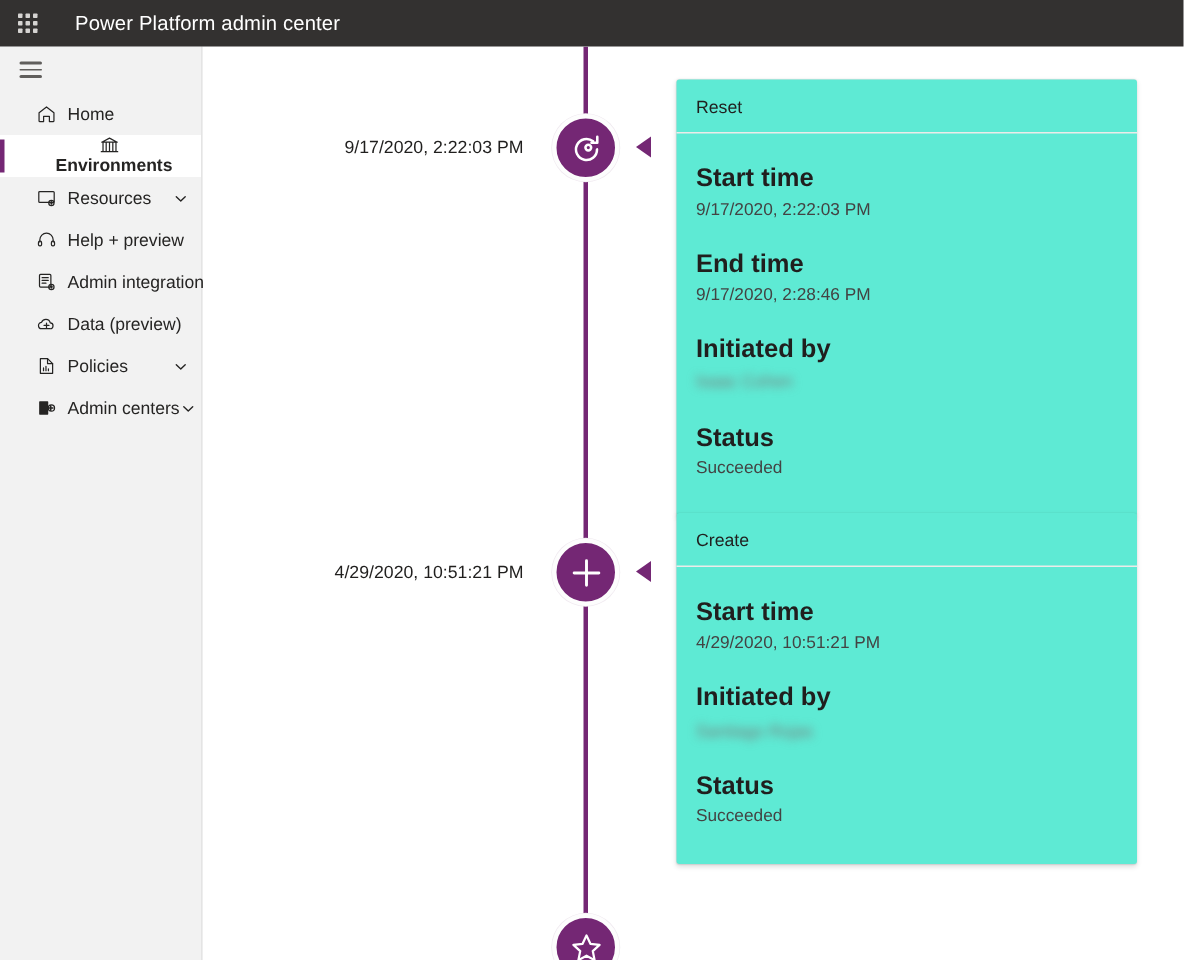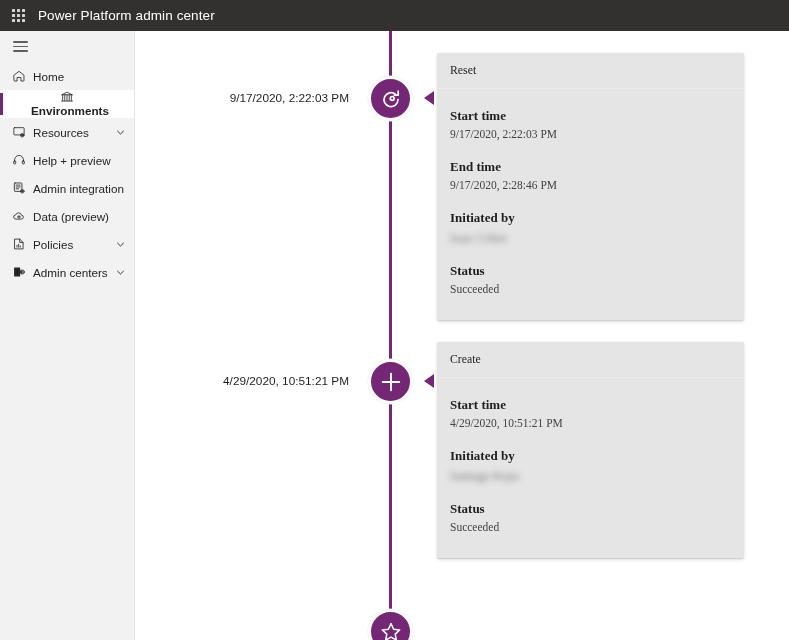--- a/index.html
+++ b/index.html
@@ -17,20 +17,21 @@
   
   #topbar {
     position: absolute;
     left: 0; top: 0;
     width: 789px;
     height: 31px;
     background: #333130;
     display: flex;
     align-items: center;
     z-index: 50;
+    gap: 12px;
   }
   #waffle {
     width: 36px;
     height: 31px;
     display: flex;
     align-items: center;
     justify-content: center;
     cursor: pointer;
   }
   #waffle .grid {
@@ -80,21 +81,21 @@
     margin-bottom: 3px;
     border-radius: 1px;
   }
   #hamburger .bars i:last-child { margin-bottom: 0; }
 
   .nav-item {
     position: relative;
     height: 28px;
     display: flex;
     align-items: center;
-    padding-left: 12px;
+    padding-left: 24px;
     padding-right: 8px;
     cursor: pointer;
     font-size: 11.7px;
     color: #252423;
     white-space: nowrap;
   }
   .nav-item.selected {
     background: #ffffff;
     font-weight: bold;
     flex-direction: column;
@@ -176,44 +177,43 @@
     width: 0; height: 0;
     border-top: 7px solid transparent;
     border-bottom: 7px solid transparent;
     border-right: 10px solid #742774;
     z-index: 6;
   }
 
   
   .card {
     position: absolute;
-    left: 301px;
+    left: 315px;
     width: 307px;
-    background: #e5e5e5;
+    background: #5eead4;
     border-radius: 2px;
     box-shadow: 0 1.6px 3.6px rgba(0,0,0,0.13), 0 0.3px 0.9px rgba(0,0,0,0.10);
     z-index: 4;
-    font-family: Liberation Serif, serif;
   }
   .card-header {
     height: 36px;
     display: flex;
     align-items: center;
     padding-left: 13px;
     border-bottom: 1px solid #edebe9;
     font-size: 11.8px;
     color: #201f1e;
   }
   .card-body {
     padding: 18px 13px 22px 13px;
   }
   .field { margin-bottom: 15px; }
   .field:last-child { margin-bottom: 0; }
   .field-label {
-    font-size: 13px;
+    font-size: 17px;
     font-weight: bold;
     color: #201f1e;
     line-height: 1.45;
   }
   .field-value {
     font-size: 11.5px;
     color: #434343;
     line-height: 1.5;
   }
   .field-value.redacted {

